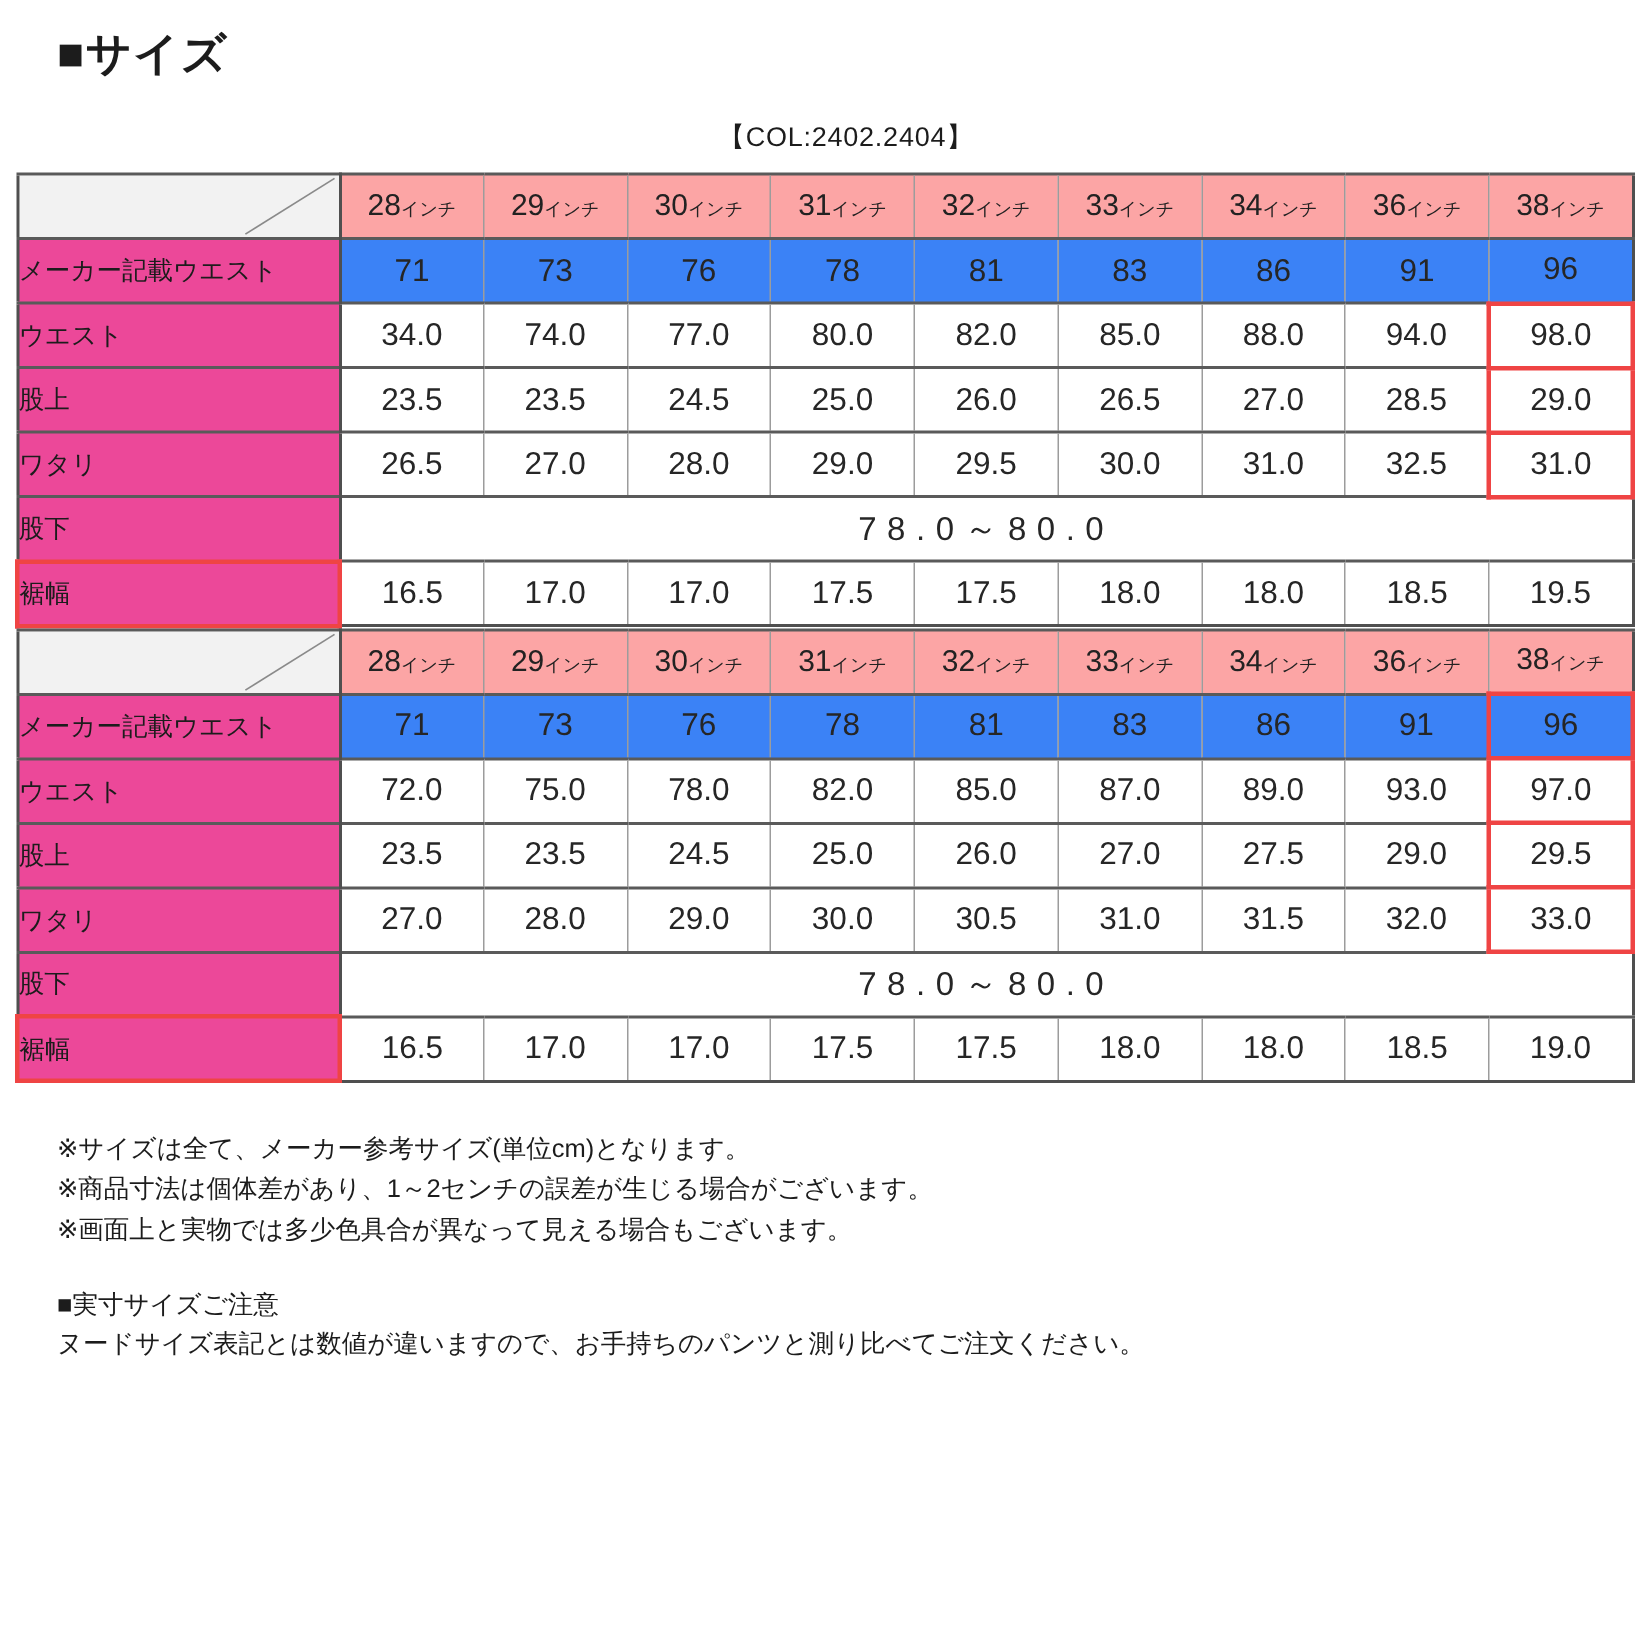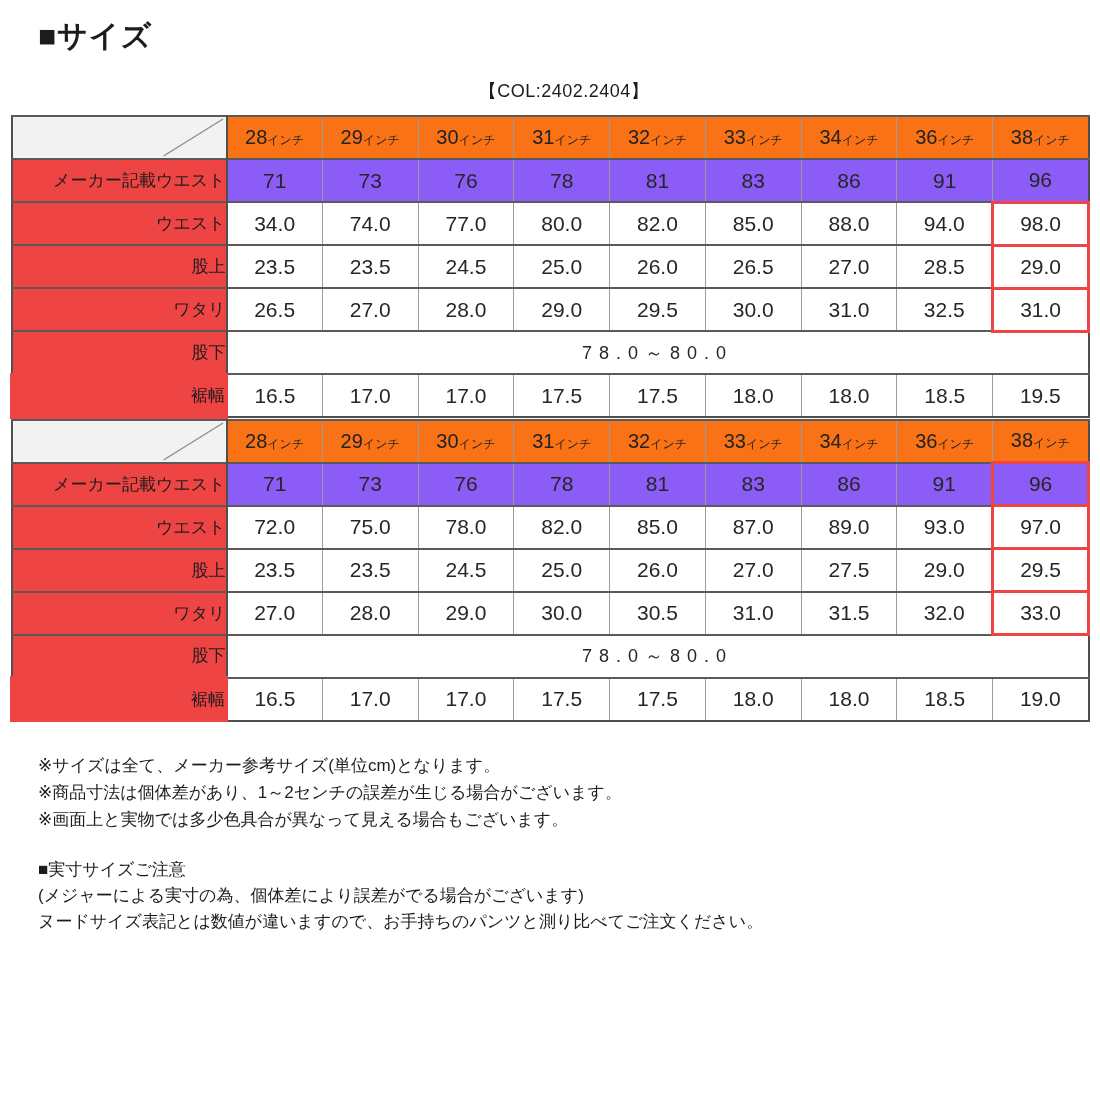--- a/index.html
+++ b/index.html
@@ -15,31 +15,31 @@
 
   table.size{width:1080px;border-collapse:collapse;table-layout:fixed;border:2px solid #4f4f4f;}
   .size th,.size td{
     border-top:2px solid #5a5a5a;border-left:1px solid #9c9c9c;
     height:43px;padding:0;box-sizing:border-box;vertical-align:middle;
   }
   col.c-label{width:215px;}
   .size .corner{background:#f2f2f2;position:relative;border-right:2px solid #4f4f4f;}
   .size .corner svg{position:absolute;left:0;top:0;width:100%;height:100%;display:block;}
   .size .corner line{stroke:#8a8a8a;stroke-width:1.2;}
-  .size .colhead{background:#f97316;font-weight:normal;text-align:center;color:#222;}
+  .size .colhead{background:#fca5a5;font-weight:normal;text-align:center;color:#222;}
   .size .colhead .sz{font-size:20px;}
   .size .colhead .unit{font-size:12px;}
   .size .rowlabel{
-    background:#ef4444;font-size:17px;font-weight:normal;text-align:right;
+    background:#ec4899;font-size:17px;font-weight:normal;text-align:left;
     border-right:2px solid #4f4f4f;color:#1c1c1c;margin-top:12px;
   }
   .size .num{font-size:21px;text-align:center;background:#ffffff;color:#262626;}
-  .size .shaded{background:#8b5cf6;}
+  .size .shaded{background:#3b82f6;}
   .size .bold{border:3px solid #ef4444;}
-  .size .merged{letter-spacing:7px;font-size:18px;}
+  .size .merged{letter-spacing:7px;font-size:22px;}
 
   .notes{margin:30px 0 0 28px;font-size:17px;line-height:27px;}
   .notes p{margin:0;}
   .section{margin:24px 0 0 28px;font-size:17px;line-height:26px;}
   .section h3{font-size:17px;font-weight:normal;margin:0;}
   .section p{margin:0;}
 </style>
 </head>
 <body>
 
@@ -244,17 +244,16 @@
 
   <div class="notes">
     <p>※サイズは全て、メーカー参考サイズ(単位cm)となります。</p>
     <p>※商品寸法は個体差があり、1～2センチの誤差が生じる場合がございます。</p>
     <p>※画面上と実物では多少色具合が異なって見える場合もございます。</p>
   </div>
 
 
   <div class="section">
     <h3>■実寸サイズご注意</h3>
-    <p>(メジャーによる実寸の為、個体差により誤差がでる場合がございます)</p>
     <p>ヌードサイズ表記とは数値が違いますので、お手持ちのパンツと測り比べてご注文ください。</p>
   </div>
 
 </div>
 
 </body></html>

